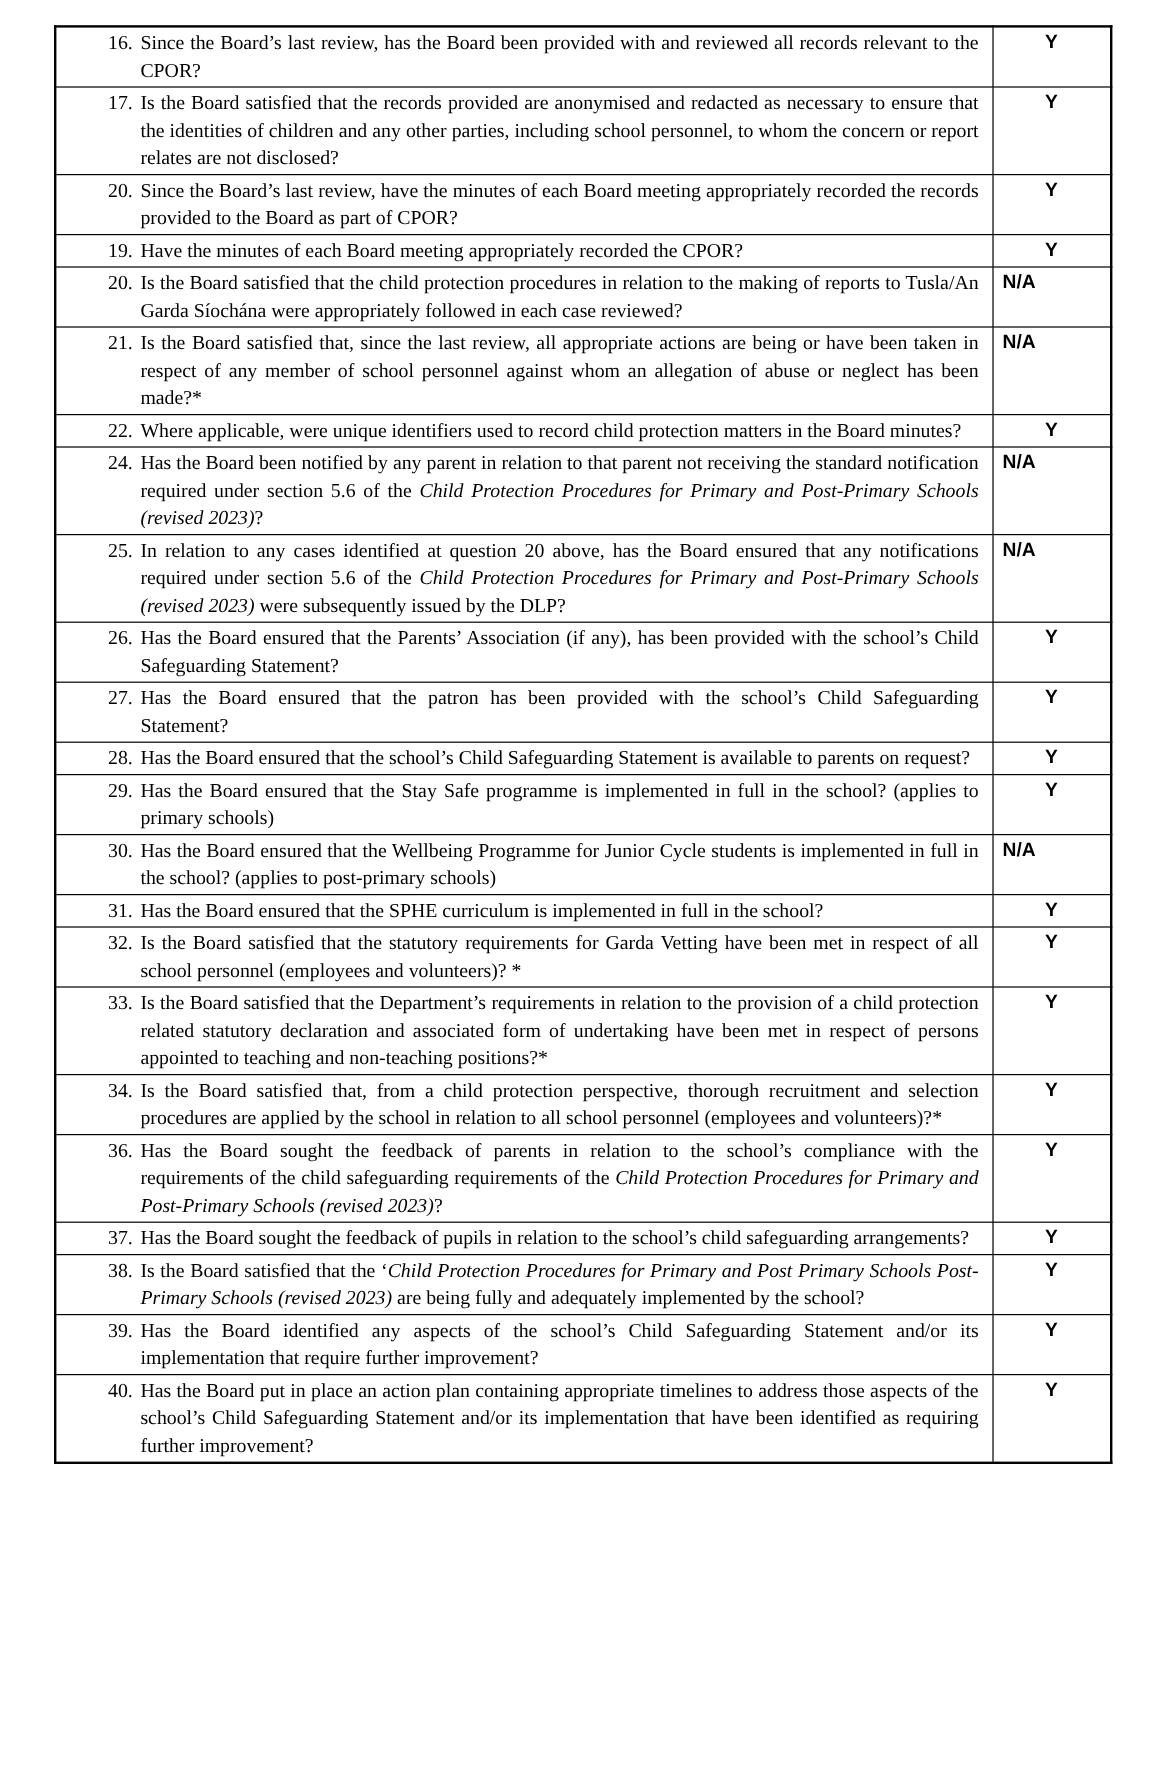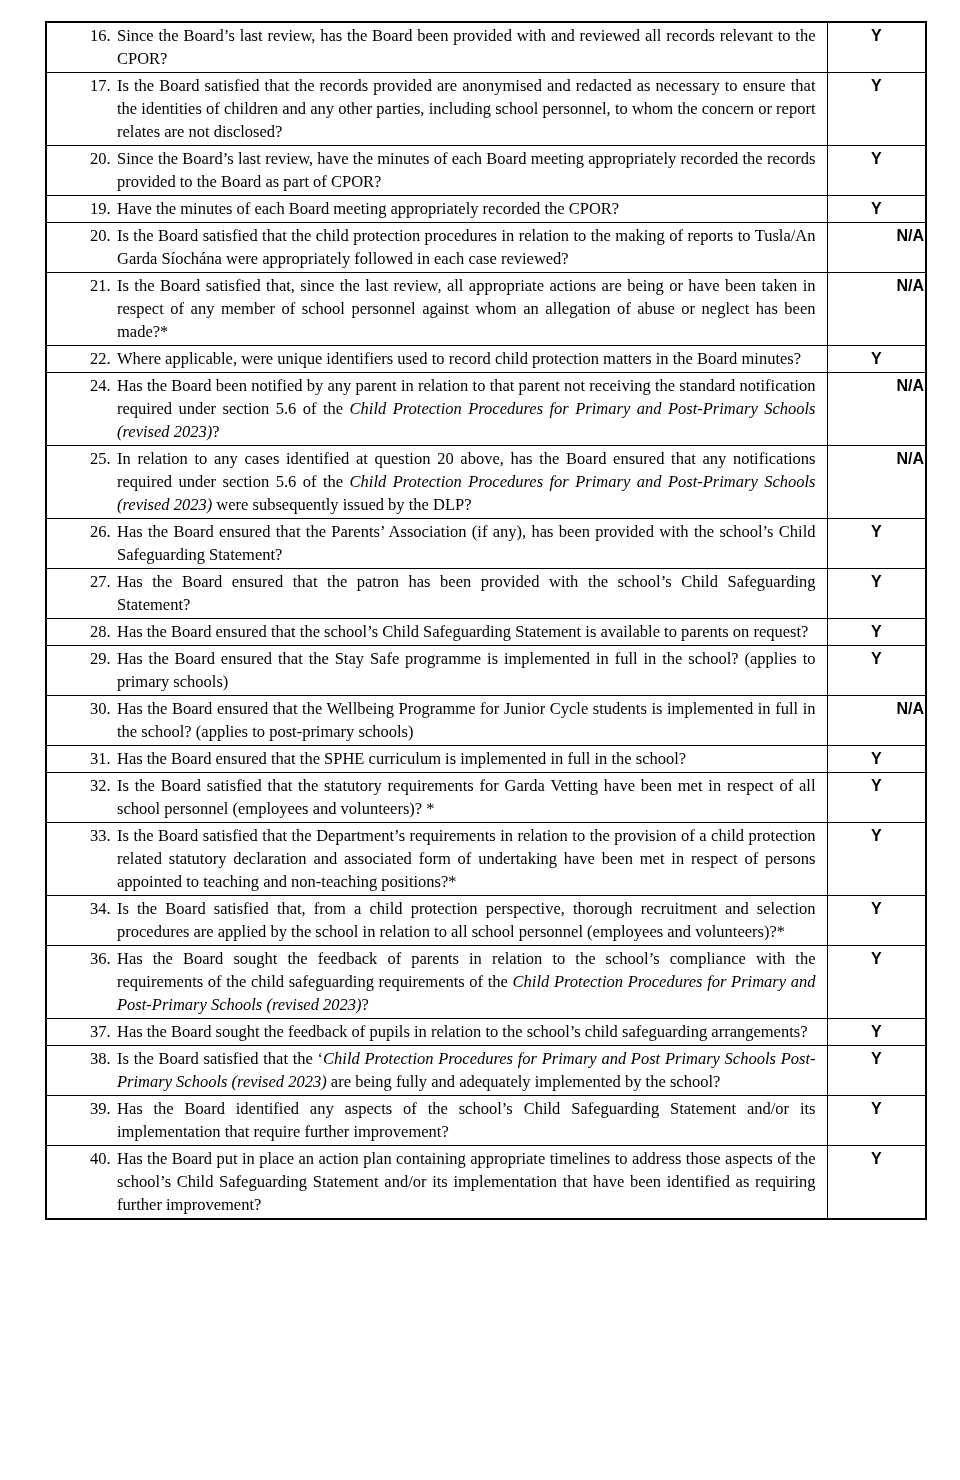--- a/index.html
+++ b/index.html
@@ -46,21 +46,21 @@
   }
   .it { font-style: italic; }
   td.a-cell {
     padding-top: 3px;
     font-family: "Liberation Sans", sans-serif;
     font-weight: bold;
     font-size: 16px;
     line-height: 20px;
   }
   td.a-center { text-align: center; }
-  td.a-left   { text-align: right; padding-left: 8px; }
+  td.a-left   { text-align: left; padding-left: 8px; }
 </style>
 </head>
 <body>
 
 <div class="page">
   <table class="checklist">
     <colgroup>
       <col class="col-q">
       <col class="col-a">
     </colgroup>

